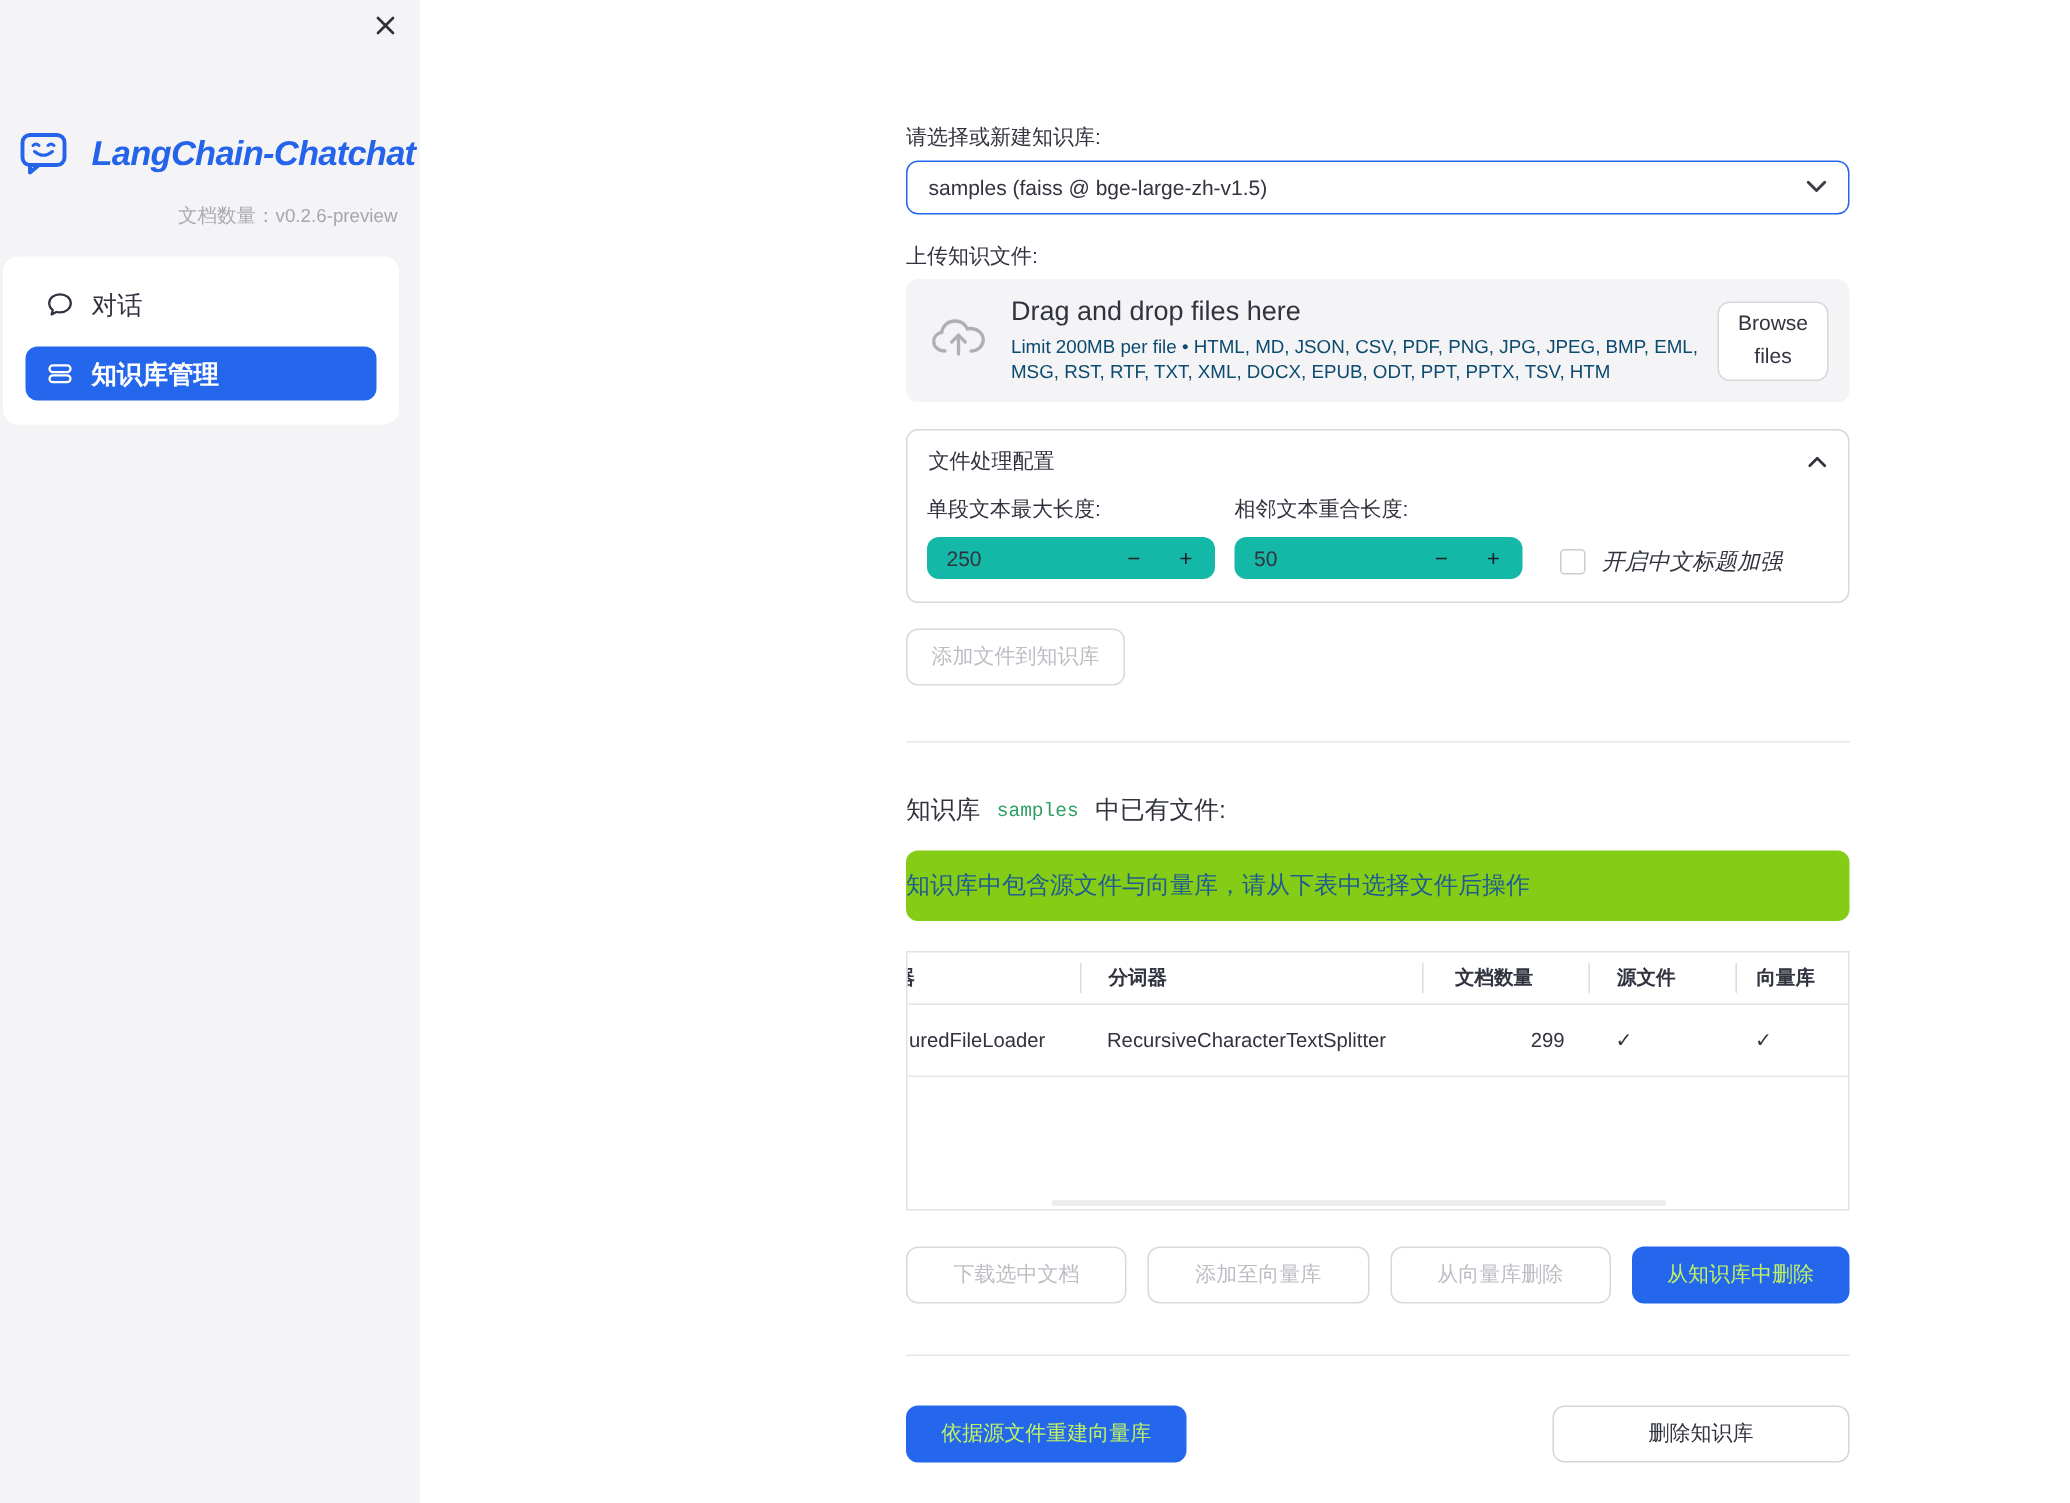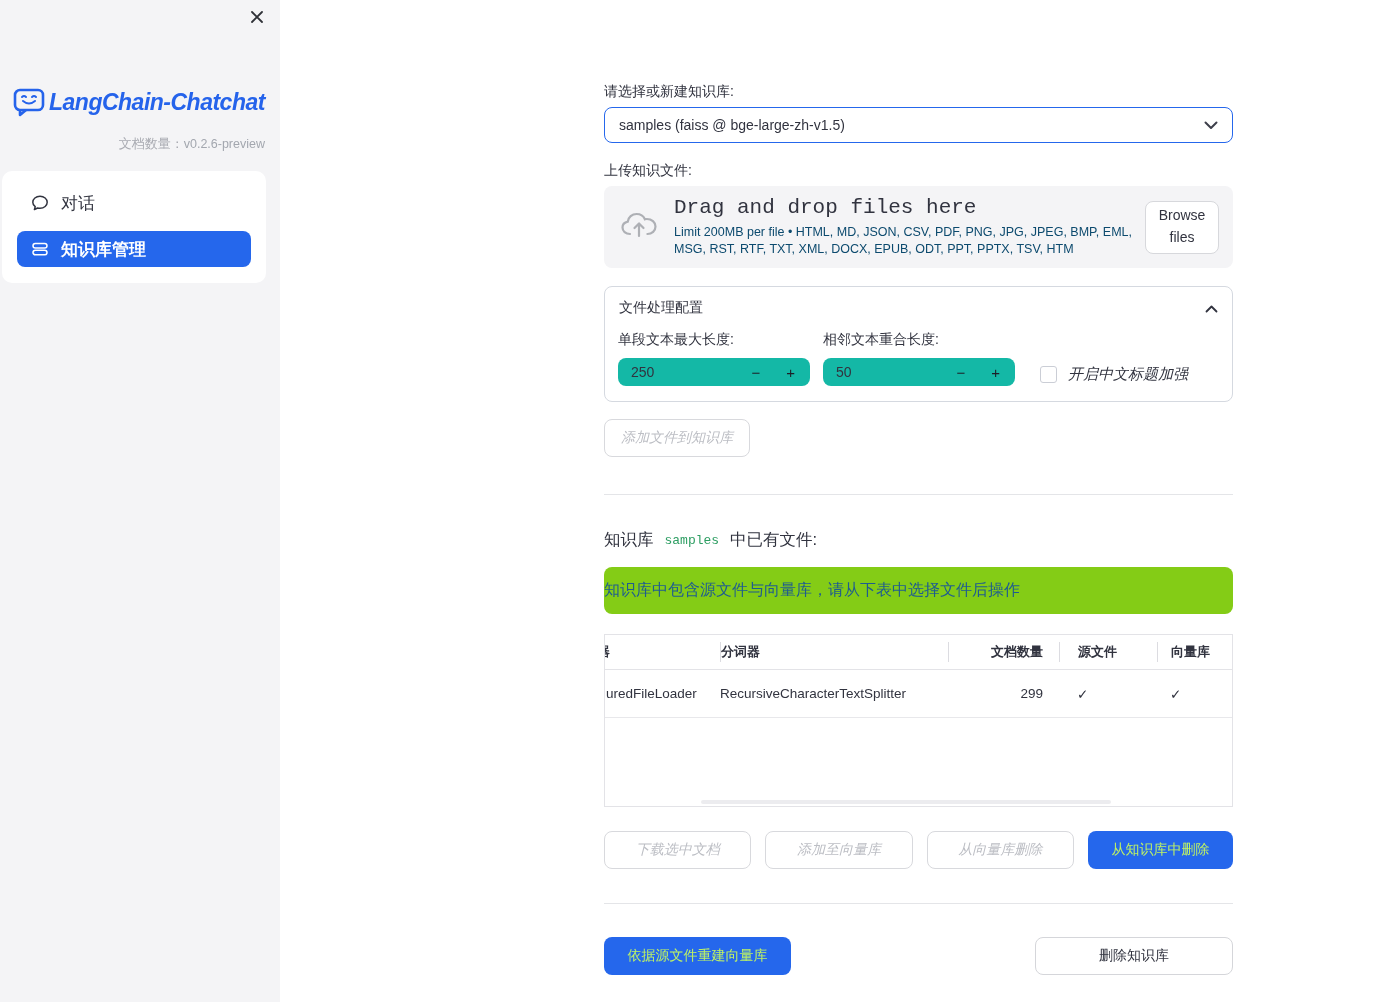--- a/index.html
+++ b/index.html
@@ -7,21 +7,21 @@
   body {
     font-family:"Liberation Sans","DejaVu Sans",sans-serif;
     color:#31333f; background:#ffffff; display:flex; overflow:hidden;
   }
   
   .sidebar { position:relative; width:280px; min-width:280px; height:100%;
     background:#f4f4f6; }
   .close-btn { position:absolute; top:8px; right:13px; width:20px; height:20px;
     display:flex; align-items:center; justify-content:center; cursor:pointer;
     background:none; border:none; }
-  .logo { display:flex; align-items:center; gap:4px; padding:88px 12px 0 13px; }
+  .logo { display:flex; align-items:center; gap:16px; padding:88px 12px 0 13px; }
   .logo-text { font-size:23px; font-weight:700; font-style:italic;
     color:#2563eb; letter-spacing:-0.5px; white-space:nowrap; }
   .version { text-align:right; padding:18px 15px 0 0; font-size:13px; color:#a9abb2; }
   .version .ver-val { color:#a3a7af; font-size:12.5px; }
   .menu-card { background:#ffffff; border-radius:10px; margin:18px 14px 0 2px;
     padding:14px 15px 16px 15px; }
   .menu-item { display:flex; align-items:center; gap:12px; height:36px;
     padding:0 14px; border-radius:8px; font-size:17px; cursor:pointer; }
   .menu-item + .menu-item { margin-top:10px; }
   .menu-item.selected { background:#2567ec; color:#ffffff; font-weight:700; }
@@ -35,21 +35,21 @@
 
   .selectbox { height:36px; border:1px solid #2567ec; border-radius:8px;
     display:flex; align-items:center; padding:0 14px; margin-bottom:19px;
     background:#fff; cursor:pointer; }
   .selectbox .sel-value { flex:1; font-size:14px; }
 
   .dropzone { margin-top:6px; height:82px; background:#f4f4f6; border-radius:8px;
     display:flex; align-items:center; padding:0 14px 0 14px; margin-bottom:18px; }
   .dz-icon { margin:0 16px 0 2px; }
   .dz-texts { flex:1; padding-right:8px; }
-  .dz-title { font-size:21px; color:#31333f; margin-bottom:5px;font-family:Liberation Mono, monospace; }
+  .dz-title { font-size:18px; color:#31333f; margin-bottom:5px; }
   .dz-hint { font-size:12.5px; color:#0c4a6e; line-height:1.35; max-width:478px; }
   .browse-btn { width:74px; min-width:74px; height:53px; background:#fff;
     border:1px solid #d7d8dc; border-radius:8px; font-size:14px; color:#31333f;
     line-height:1.55; cursor:pointer; font-family:inherit; }
 
   .expander { border:1px solid #d5d9e0; border-radius:8px; height:116px;
     margin-bottom:17px; }
   .exp-header { display:flex; align-items:center; height:42px; padding:0 14px;
     cursor:pointer; }
   .exp-title { flex:1; font-size:14px; }
@@ -65,21 +65,21 @@
   .step-btn.minus { margin-right:22px; }
   .cb-group { display:flex; align-items:center; margin:36px 0 0 25px; gap:11px;font-style:italic; }
   .cb-box { width:17px; height:17px; border:1.5px solid #cbced6; border-radius:3px;
     background:#fff; cursor:pointer; }
   .cb-label { font-size:15px; }
 
   .btn { height:38px; border-radius:8px; font-size:14px; background:#fff;
     border:1px solid #d5d6da; color:#31333f; display:inline-flex;
     align-items:center; justify-content:center; cursor:pointer;
     font-family:inherit; padding:0 16px; }
-  .btn.disabled { border-color:#d8d9dd; color:#bcbec4; cursor:default;font-style:italic; }
+  .btn.disabled { border-color:#d8d9dd; color:#bcbec4; cursor:default; }
   .btn.primary { background:#2567ec; border:none; color:#bef264; }
 
   .divider { border:none; border-top:1px solid #e4e5e8; margin:0; }
   .div1 { margin:37px 0 34px 0; }
   .div2 { margin:34px 0 33px 0; }
 
   .kb-line { font-size:16.5px; display:flex; align-items:center; gap:9px; }
   .kb-code { font-family:"Liberation Mono","DejaVu Sans Mono",monospace;
     font-size:13px; color:#2e9e63; padding:2px 2px; }
 
@@ -87,27 +87,27 @@
     display:flex; align-items:center; padding:0 0; }
   .info-text { font-size:16px; color:#1f5c90; }
 
   .dataframe { margin-top:20px; height:173px; border:1px solid #e3e3e7;
     background:#fff; position:relative; overflow:hidden; }
   .t-head { display:flex; height:35px; align-items:center; font-size:13px;
     font-weight:700; border-bottom:1px solid #e3e3e7; }
   .t-row { display:flex; height:48px; align-items:center; font-size:13.5px;
     border-bottom:1px solid #e8e8eb; }
   .c1 { width:115px; min-width:115px; overflow:hidden; white-space:nowrap; }
-  .c2 { width:228px; min-width:228px; overflow:hidden; white-space:nowrap; }
+  .c2 { width:228px; min-width:228px; padding-left:18px; overflow:hidden; white-space:nowrap; }
   .c3 { width:111px; min-width:111px; text-align:right; padding-right:16px; }
   .c4 { width:98px;  min-width:98px;  padding-left:18px; }
   .c5 { flex:1; padding-left:13px; }
   .t-head .c2,.t-head .c3,.t-head .c4,.t-head .c5 { border-left:1px solid #dcdce1;
     height:20px; display:flex; align-items:center; }
-  .t-head .c3 { justify-content:flex-end; }
+  .t-head .c3 { justify-content:center; }
   .clip-left { display:inline-block; margin-left:-8px; }
   .row-clip { display:inline-block; margin-left:1px; }
   .h-scroll-thumb { position:absolute; bottom:2px; left:96px; width:410px;
     height:4px; border-radius:2px; background:#ececef; }
 
   .actions { display:flex; gap:14px; margin-top:24px; }
   .actions .btn { flex:1; padding:0; }
 
   .bottom-row { display:flex; justify-content:space-between; }
   .rebuild { width:187px; }

